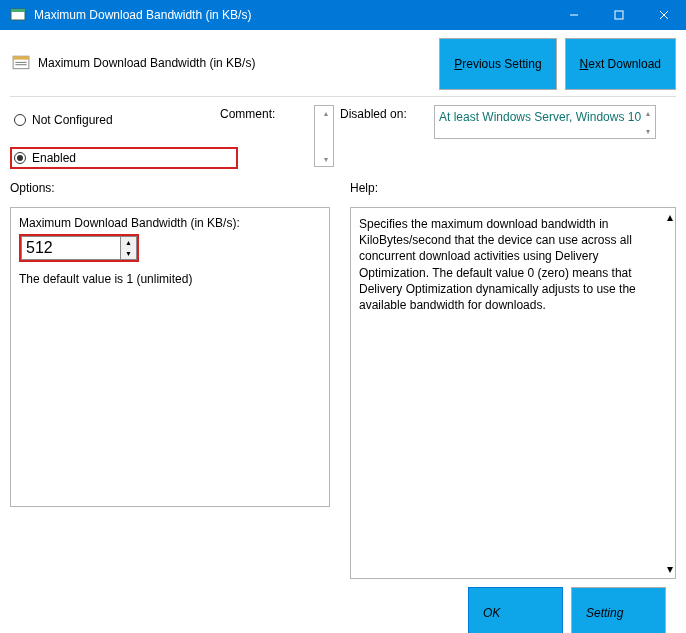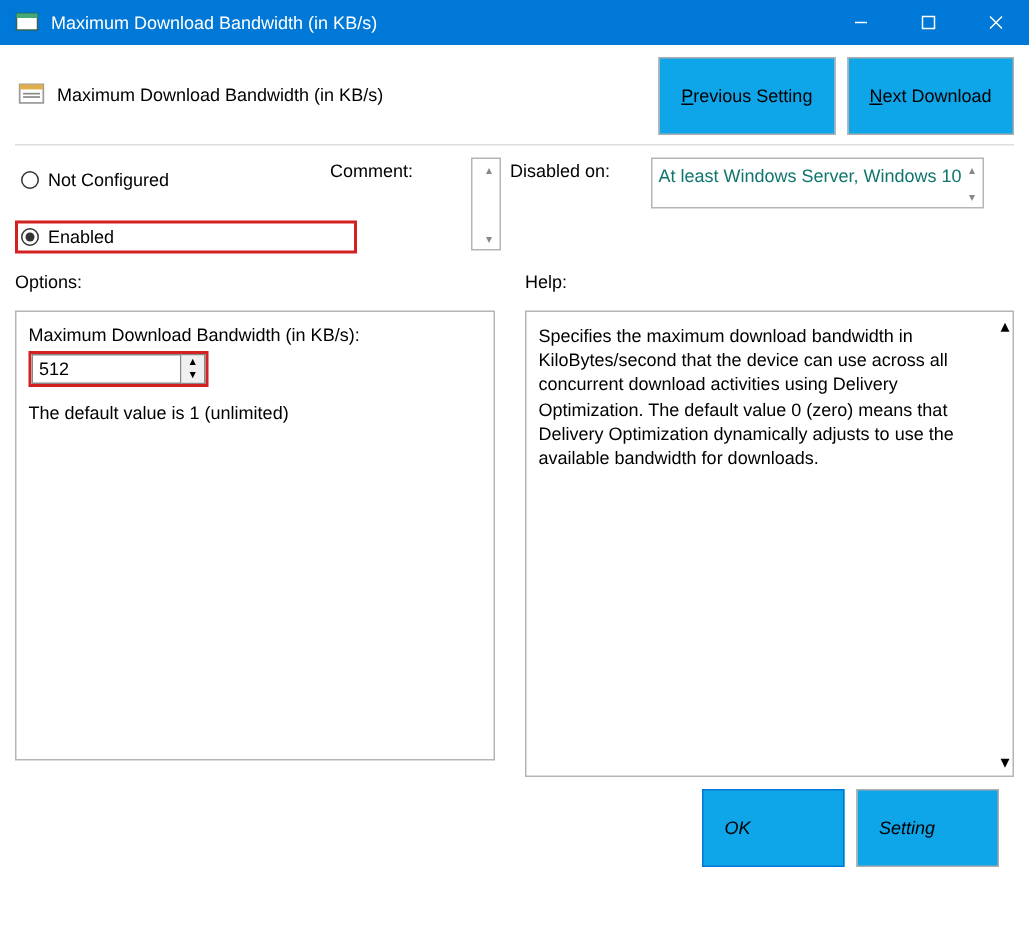--- a/index.html
+++ b/index.html
@@ -26,23 +26,23 @@
     .textbox .scroll-btn { position: absolute; right: 1px; width: 12px; height: 12px; display:flex; align-items:center; justify-content:center; color:#888; font-size:8px; }
     .textbox .up { top: 1px; } .textbox .dn { bottom: 1px; }
     .comment-box { height: 62px; }
     .supported-box { height: 34px; }
     .sections { display: flex; gap: 20px; margin-top: 12px; }
     .sec-col { flex: 1; display: flex; flex-direction: column; }
     .sec-col.left { flex: 0 0 320px; }
     .sec-label { margin-bottom: 12px; }
     .panel { border: 1px solid #b5b5b5; padding: 8px; position: relative; }
     .options-panel { height: 300px; }
-    .help-panel { height: 311px; }
+    .help-panel { height: 372px; }
     .spinbox { display:flex; border: 2px solid #d32020; width: 120px; margin-top:4px; margin-bottom:10px;}
-    .spinbox input { border:1px solid #888; flex:1; padding: 2px 4px; font-size:12px; width:90px; }
+    .spinbox input { border:1px solid #888; flex:1; padding: 2px 4px; font-size:16px; width:90px; }
     .spin-btns { width: 16px; border:1px solid #888; border-left:none; display:flex; flex-direction:column; }
     .spin-btns span { flex:1; display:flex; align-items:center; justify-content:center; font-size:7px; background:#f0f0f0; }
     .footer { display:flex; justify-content:flex-end; gap:8px; padding: 8px 10px 0 10px; font-style: italic; }
     .line { height:1px; background:#ddd; margin: 6px 0; }
     .subtitle-wrap { display:flex; align-items:center; gap:8px; margin: 4px 0 6px 2px; }
     .right-col .scroll-inner-txt { color:#0f766e; }
     .underline-char { text-decoration: underline; }
     .enabled-highlight { border:2px solid #d32020; padding:2px 8px 2px 2px; display:inline-flex; gap:6px; align-items:center; width:228px;}
   </style>
 </head>

